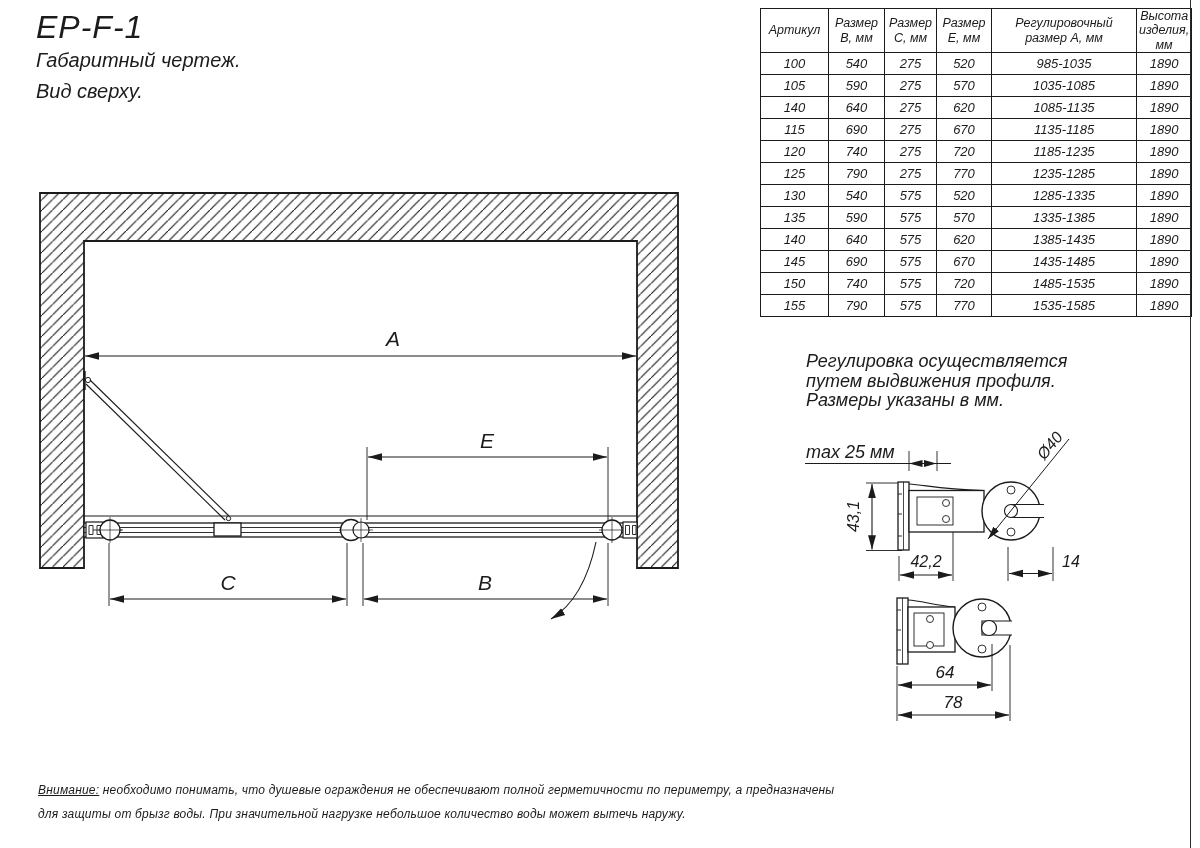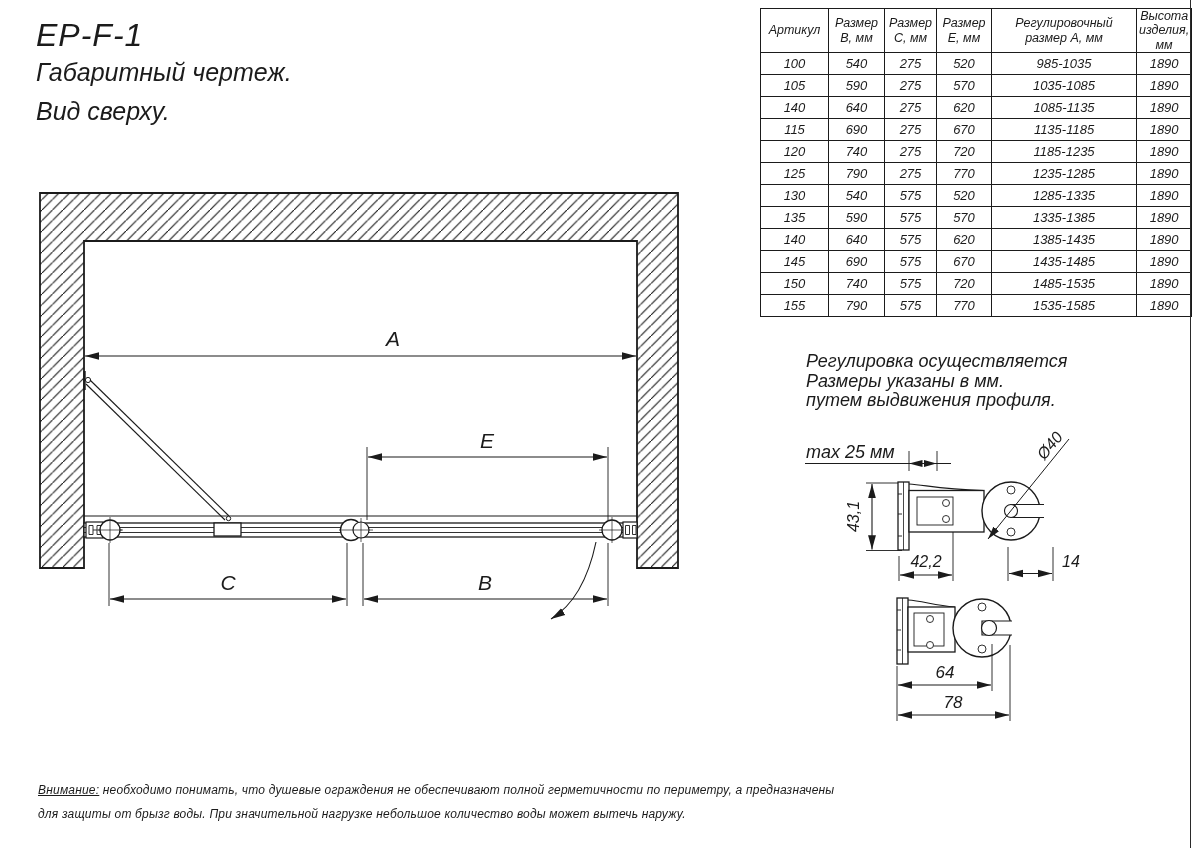--- a/index.html
+++ b/index.html
@@ -1,22 +1,22 @@
 <!DOCTYPE html>
 <html><head>
 <meta charset="utf-8">
 <style>
   html,body{margin:0;padding:0;background:#ffffff;}
   body{width:1200px;height:848px;position:relative;overflow:hidden;
        font-family:"Liberation Sans",sans-serif;color:#1b1b1b;}
   .abs{position:absolute;}
   
-  .title-block{left:36px;top:18px;font-style:italic;}
+  .title-block{left:36px;top:10px;font-style:italic;}
   .model-name{font-size:32px;line-height:1.1;letter-spacing:1px;font-weight:500;}
-  .subtitle{font-size:25px;line-height:1.55;}
+  .subtitle{font-size:20px;line-height:1.55;}
   
   .size-table-wrap{left:760px;top:8px;}
   table.size-table{border-collapse:collapse;table-layout:fixed;font-style:italic;}
   table.size-table th,table.size-table td{
     border:1px solid #1b1b1b;text-align:center;vertical-align:middle;
     font-weight:normal;padding:0 2px;color:#1b1b1b;}
   table.size-table th{font-size:12.5px;line-height:1.15;height:40px;white-space:pre-line;}
   table.size-table td{font-size:13px;height:21px;}
   
   .note-block{left:806px;top:352px;font-style:italic;font-size:18px;line-height:19.5px;white-space:nowrap;}
@@ -317,22 +317,22 @@
           <td>770</td>
           <td>1535-1585</td>
           <td>1890</td>
         </tr>
       </tbody>
   </table>
 </div>
 
 <div class="abs note-block">
   <div>Регулировка осуществляется</div>
+  <div>путем выдвижения профиля.</div>
   <div>Размеры указаны в мм.</div>
-  <div>путем выдвижения профиля.</div>
 </div>
 
 <div class="abs warning-block">
   <div><span class="u">Внимание:</span><span> необходимо понимать, что душевые ограждения не обеспечивают полной герметичности по периметру, а предназначены</span></div>
   <div>для защиты от брызг воды. При значительной нагрузке небольшое количество воды может вытечь наружу.</div>
 </div>
 
 <div class="abs page-border-right"></div>
 
 </body></html>

